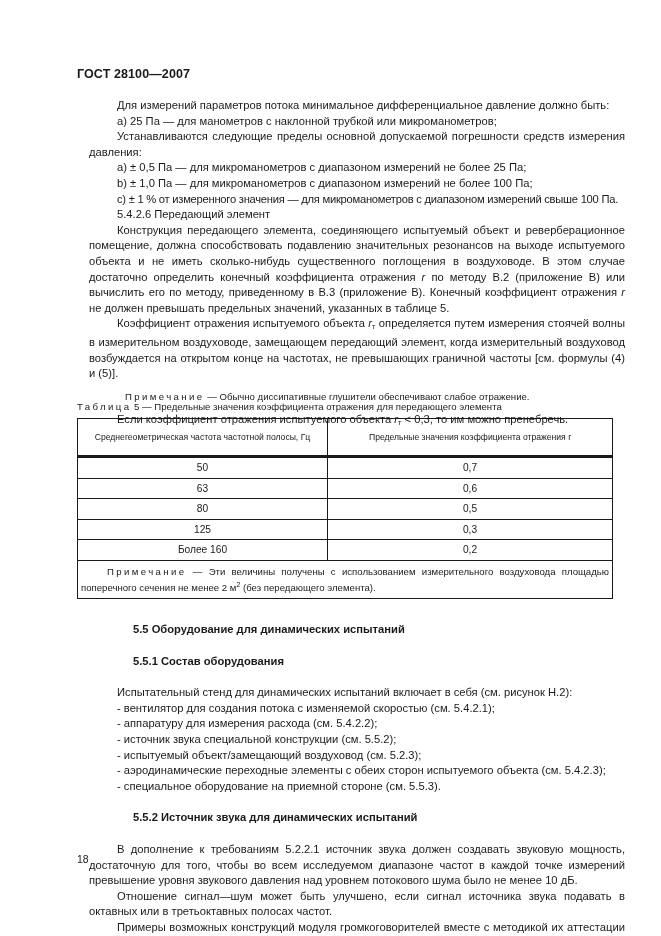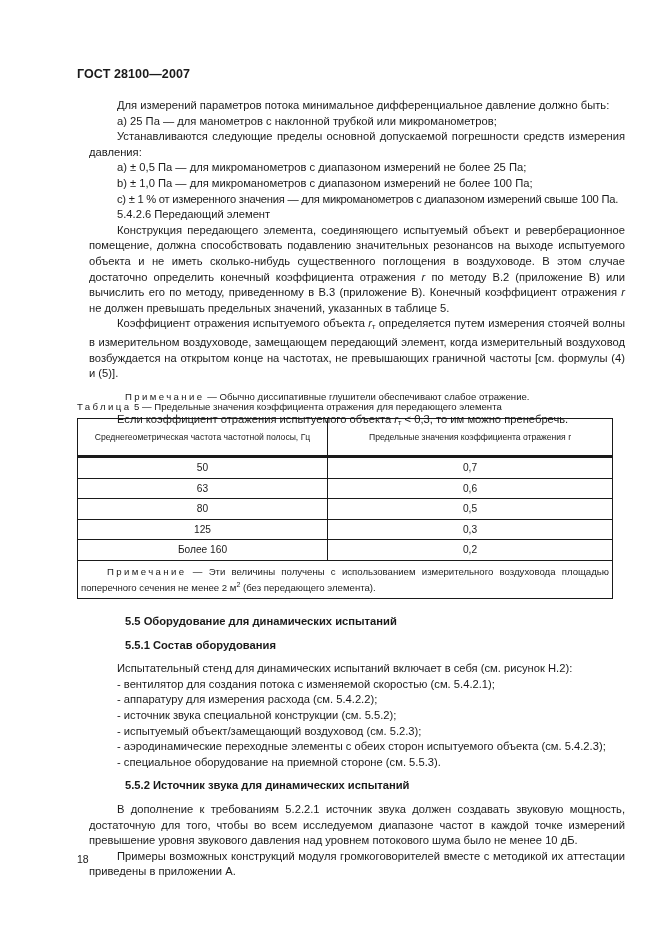--- a/index.html
+++ b/index.html
@@ -28,21 +28,21 @@
     }
     table.t5 td { border: 1px solid #1a1a1a; text-align: center; padding: 0; height: 19.5px; }
     table.t5 tr.head td { height: 36px; font-size: 8.6px; }
     table.t5 tr.head { border-bottom: 3px solid #1a1a1a; }
     table.t5 tr.head td { border-bottom: 3px solid #1a1a1a; }
     table.t5 td.c1 { width: 249px; }
     table.t5 td.tnote {
       text-align: justify; font-size: 9.6px; line-height: 13px; padding: 4px 3px 4px 3px; height: auto;
     }
     table.t5 td.tnote .nt { display: block; text-indent: 26px; }
-    .h2 { font-weight: bold; margin: 8px; padding-left: 28px; font-size: 11.2px; }
+    .h2 { font-weight: bold; margin: 16px; padding-left: 28px; font-size: 11.2px; }
     .pagenum { position: absolute; left: 77px; top: 853px; font-size: 10.5px; }
   </style>
 </head>
 <body>
 
 <div class="page">
 
   <div class="header">ГОСТ 28100—2007</div>
 
   <div class="block" style="top:98px;">
@@ -100,18 +100,19 @@
     <p class="h2" style="margin-top:2px;">5.5.1  Состав оборудования</p>
     <p class="li">Испытательный стенд для динамических испытаний включает в себя (см. рисунок Н.2):</p>
     <p class="li">-  вентилятор для создания потока с изменяемой скоростью (см. 5.4.2.1);</p>
     <p class="li">-  аппаратуру для измерения расхода (см. 5.4.2.2);</p>
     <p class="li">-  источник звука специальной конструкции (см. 5.5.2);</p>
     <p class="li">-  испытуемый объект/замещающий воздуховод (см. 5.2.3);</p>
     <p class="li">-  аэродинамические переходные элементы с обеих сторон испытуемого объекта (см. 5.4.2.3);</p>
     <p class="li">-  специальное оборудование на приемной стороне (см. 5.5.3).</p>
     <p class="h2">5.5.2    Источник звука для динамических испытаний</p>
     <p class="p ind">В дополнение к требованиям 5.2.2.1 источник звука должен создавать звуковую мощность, достаточную для того, чтобы во всем исследуемом диапазоне частот в каждой точке измерений превышение уровня звукового давления над уровнем потокового шума было не менее 10 дБ.</p>
+    <p class="p ind">Отношение сигнал—шум может быть улучшено, если сигнал источника звука подавать в октавных или в третьоктавных полосах частот.</p>
     <p class="p ind">Примеры возможных конструкций модуля громкоговорителей вместе с методикой их аттестации приведены в приложении А.</p>
   </div>
 
   <div class="pagenum">18</div>
 
 </div>
 
 </body></html>

